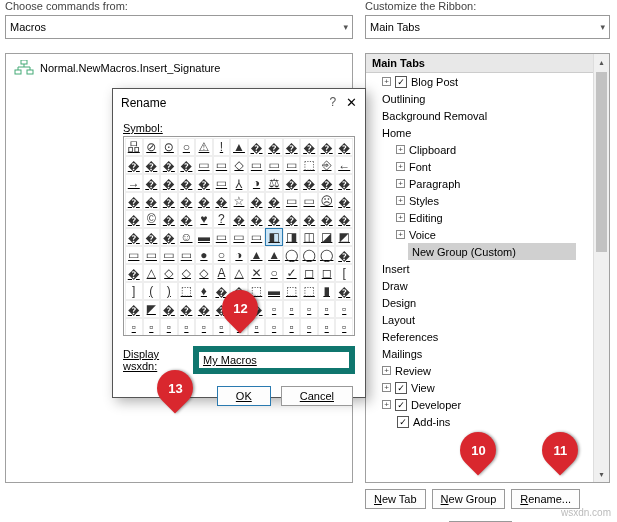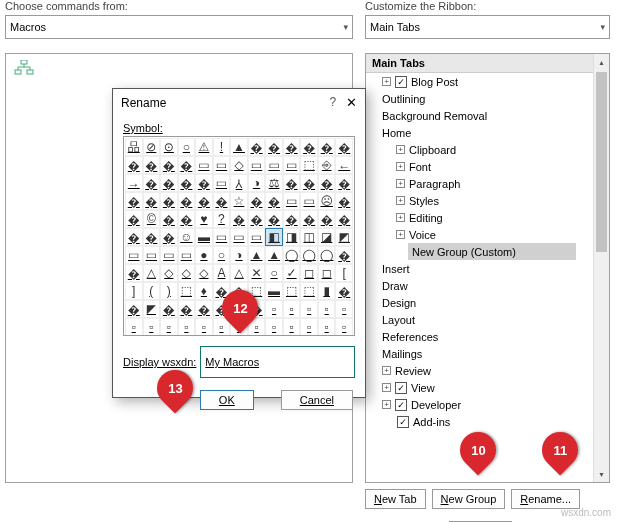--- a/index.html
+++ b/index.html
@@ -41,23 +41,23 @@
 .dlg-title-text { font-size: 12px; }
 .dlg-controls { display: flex; gap: 10px; }
 .dlg-help { font-size: 12px; color: #555; }
 .dlg-close { font-size: 13px; cursor: pointer; }
 .dlg-body { padding: 6px 10px; text-decoration: underline; }
 .symbol-grid { border: 1px solid #999; width: 232px; height: 200px; display: grid; grid-template-columns: repeat(13, 1fr); grid-auto-rows: 18px; padding: 1px; margin-top: 2px; position: relative; overflow: hidden; }
 .sym { display: flex; align-items: center; justify-content: center; font-size: 12px; color: #333; border: 0.5px solid #eee; }
 .sym-sel { background: #cde6f7; border: 1px solid #2a7ab0; }
 
 .display-row { display: flex; align-items: center; margin-top: 10px; gap: 4px; }
-.display-row input { flex: 1; border: 1px solid #0f766e; padding: 9px 4px; background: #fff; }
-
-.dlg-btn-row { display: flex; justify-content: flex-end; gap: 27px; margin-top: 12px; padding-right: 2px; }
+.display-row input { flex: 1; border: 6px solid #0f766e; padding: 2px 4px; background: #fff; }
+
+.dlg-btn-row { display: flex; justify-content: flex-end; gap: 10px; margin-top: 12px; padding-right: 2px; }
 .dlg-btn { border: 1px solid #999; padding: 3px 18px; background: #fdfdfd; cursor: pointer; }
 .dlg-btn.primary { border: 1.5px solid #2a7ab0; }
 
 .callout { position: absolute; width: 36px; height: 44px; }
 .pin { width: 36px; height: 36px; border-radius: 50% 50% 50% 0; background: #d9272e; transform: rotate(-45deg); display: flex; align-items: center; justify-content: center; box-shadow: 1px 1px 3px rgba(0,0,0,0.4); }
 .pin span { transform: rotate(45deg); color: #fff; font-weight: 600; font-size: 13px; }
 
 .watermark { position: absolute; right: 6px; bottom: 4px; font-size: 10px; color: #bbb; text-align: right; }
 
 .underline-first::first-letter { text-decoration: underline; }
@@ -77,20 +77,21 @@
         <svg width="20" height="16" viewBox="0 0 20 16">
             <rect x="7" y="0" width="6" height="4" fill="none" stroke="#4a7" stroke-width="1"></rect>
             <rect x="1" y="10" width="6" height="4" fill="none" stroke="#4a7"></rect>
             <rect x="13" y="10" width="6" height="4" fill="none" stroke="#4a7"></rect>
             <line x1="10" y1="4" x2="10" y2="7" stroke="#4a7"></line>
             <line x1="4" y1="10" x2="4" y2="7" stroke="#4a7"></line>
             <line x1="16" y1="10" x2="16" y2="7" stroke="#4a7"></line>
             <line x1="4" y1="7" x2="16" y2="7" stroke="#4a7"></line>
           </svg>
       </span>
+      <span>Normal.NewMacros.Insert_Signature</span>
     </div>
   </div>
 </div>
 
 <div class="right-panel">
   <span class="label-top">Customize the Ribbon:</span>
   <div class="dropdown">
     <span>Main Tabs</span>
     <span class="arrow">▾</span>
   </div>

